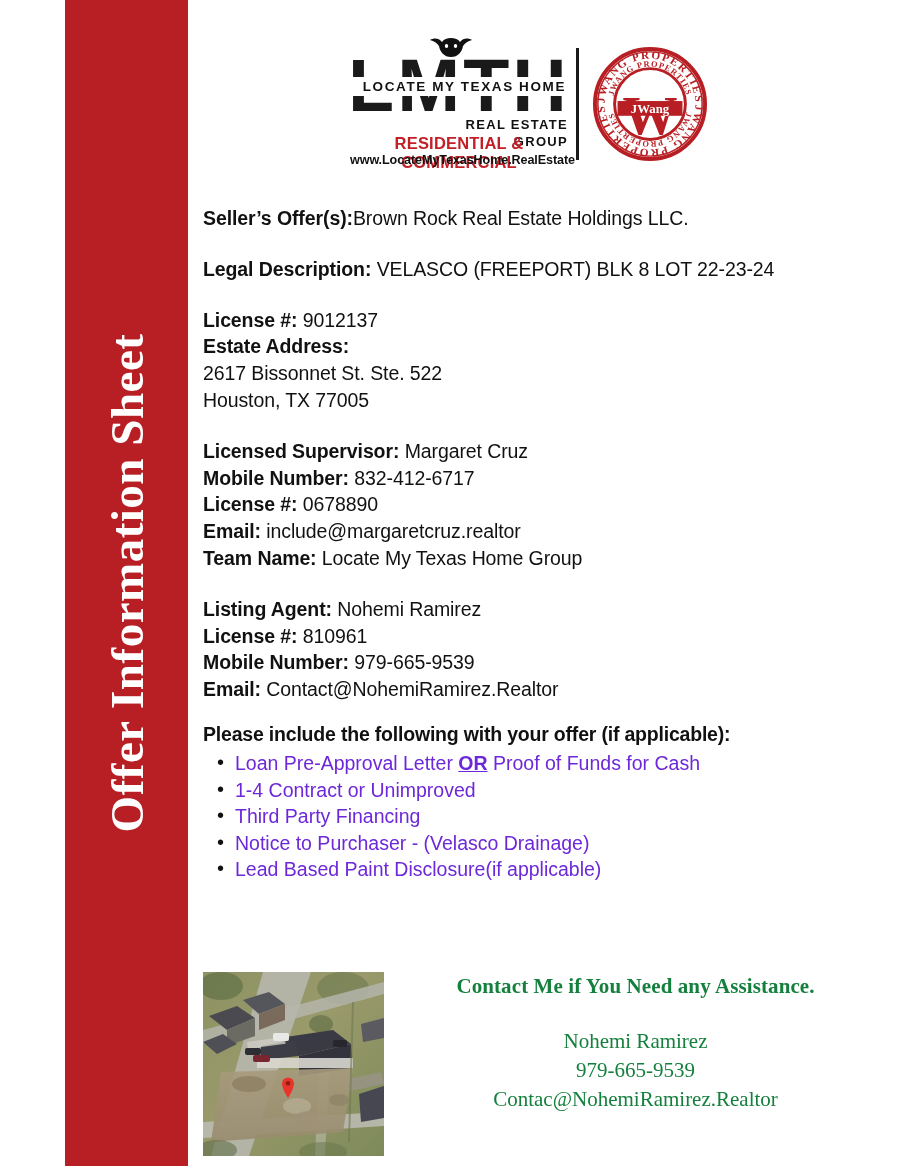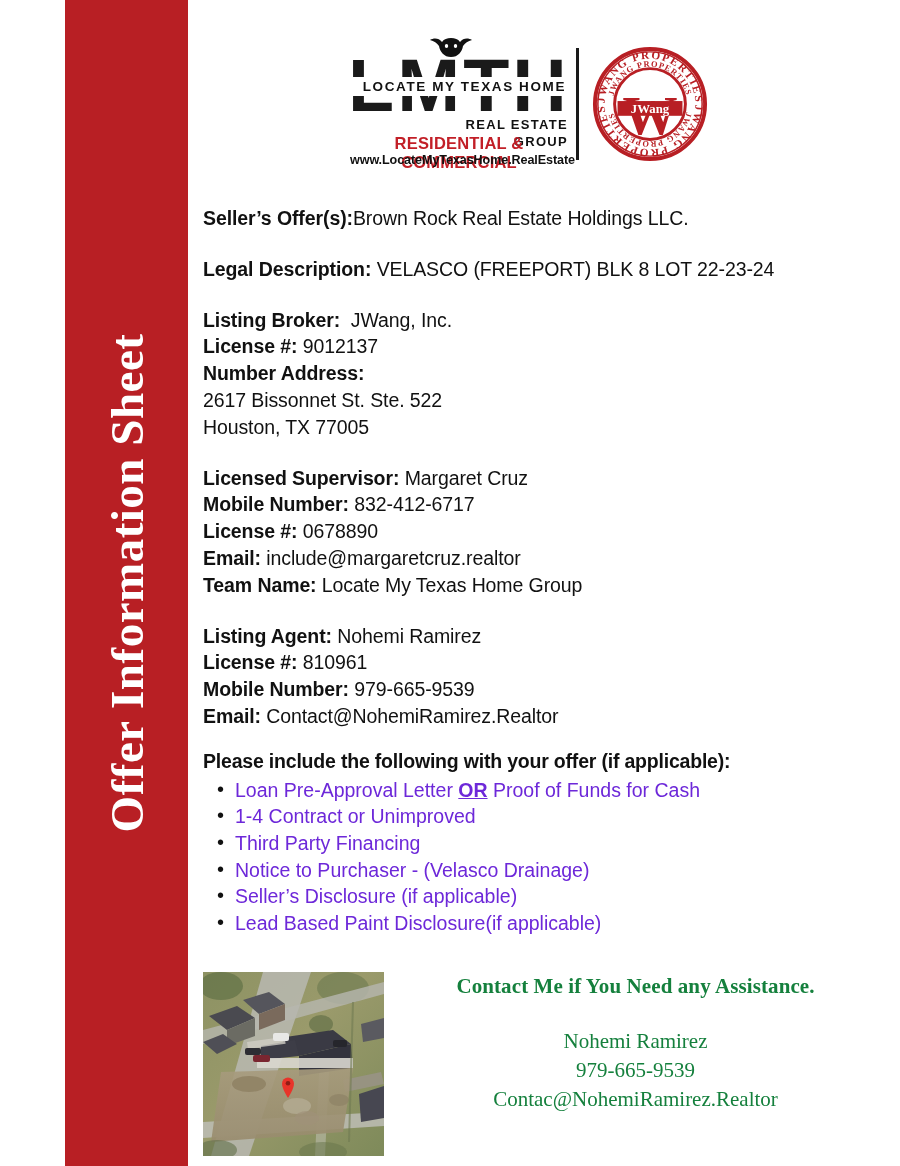--- a/index.html
+++ b/index.html
@@ -204,27 +204,24 @@
       <b>Seller’s Offer(s):</b><span>Brown Rock Real Estate Holdings LLC.</span>
     </div>
     <div class="gap-lg"></div>
 
     <div class="line">
       <b>Legal Description:</b> <span>VELASCO (FREEPORT) BLK 8 LOT 22-23-24</span>
     </div>
     <div class="gap-lg"></div>
 
     <div class="line">
-      <b>Listing Broker:</b>&nbsp; <span>JWang, Inc.</span>
-    </div>
-    <div class="line">
       <b>License #:</b> <span>9012137</span>
     </div>
     <div class="line">
-      <b>Number Address:</b>
+      <b>Estate Address:</b>
     </div>
     <div class="line">2617 Bissonnet St. Ste. 522</div>
     <div class="line">Houston, TX 77005</div>
     <div class="gap-lg"></div>
 
     <div class="line">
       <b>Licensed Supervisor:</b> <span>Margaret Cruz</span>
     </div>
     <div class="line">
       <b>Mobile Number:</b> <span>832-412-6717</span>
@@ -253,21 +250,20 @@
       <b>Email:</b> <span>Contact@NohemiRamirez.Realtor</span>
     </div>
     <div class="gap-md"></div>
 
     <div class="heading">Please include the following with your offer (if applicable):</div>
     <ul class="checklist" id="checklist">
         <li><span>Loan Pre-Approval Letter </span><u>OR</u><span> Proof of Funds for Cash</span></li>
         <li><span>1-4 Contract or Unimproved</span></li>
         <li><span>Third Party Financing</span></li>
         <li><span>Notice to Purchaser - (Velasco Drainage)</span></li>
-        <li><span>Seller’s Disclosure (if applicable)</span></li>
         <li><span>Lead Based Paint Disclosure(if applicable)</span></li>
       </ul>
 
   </div>
 
   <div class="bottom">
 
     <div class="photo">
       <svg class="sat" viewBox="0 0 181 184" preserveAspectRatio="none">
         <defs>

